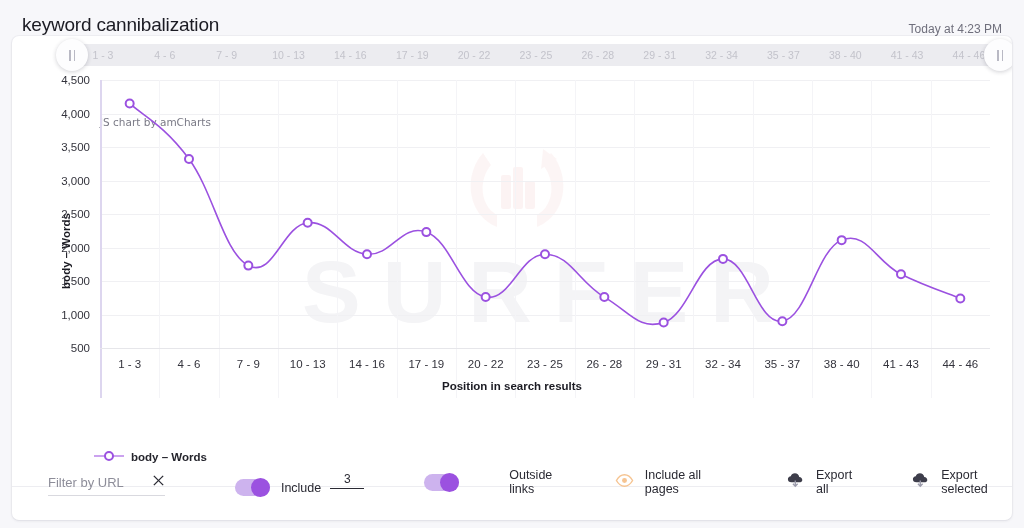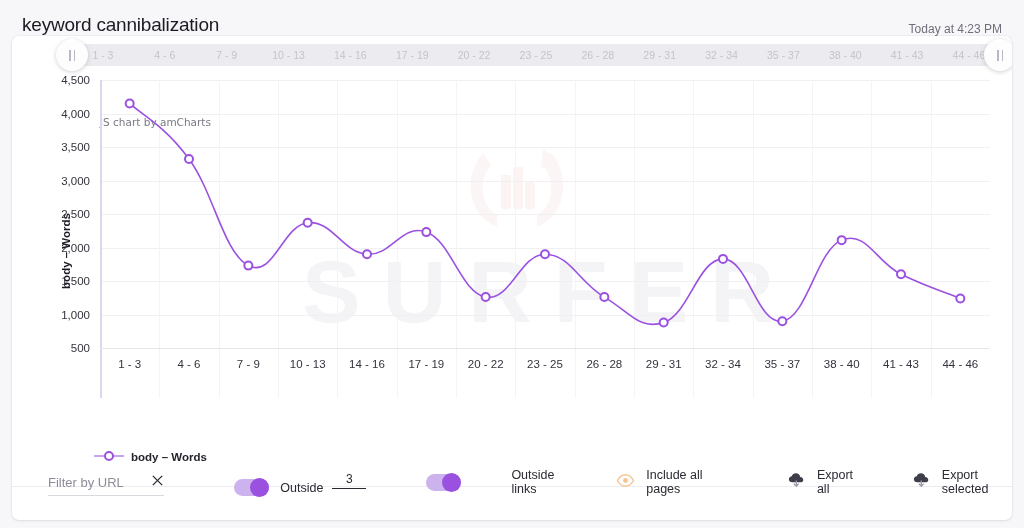--- a/index.html
+++ b/index.html
@@ -315,20 +315,21 @@
         <div class="xtick" style="left: 473.667px;">20 - 22</div>
         <div class="xtick" style="left: 533px;">23 - 25</div>
         <div class="xtick" style="left: 592.333px;">26 - 28</div>
         <div class="xtick" style="left: 651.667px;">29 - 31</div>
         <div class="xtick" style="left: 711px;">32 - 34</div>
         <div class="xtick" style="left: 770.333px;">35 - 37</div>
         <div class="xtick" style="left: 829.667px;">38 - 40</div>
         <div class="xtick" style="left: 889px;">41 - 43</div>
         <div class="xtick" style="left: 948.333px;">44 - 46</div>
       </div>
+    <div class="xlabel">Position in search results</div>
   </div>
 
   <div class="legend">
     <span class="legend-mark">
       <svg width="30" height="12" viewBox="0 0 30 12">
         <line x1="0" y1="6" x2="30" y2="6" stroke="#b57ae8" stroke-width="1.4"></line>
         <circle cx="15" cy="6" r="4" fill="#ffffff" stroke="#9b51e0" stroke-width="2"></circle>
       </svg>
     </span>
     <span class="legend-text">body – Words</span>
@@ -344,21 +345,21 @@
           <line x1="2" y1="2" x2="12" y2="12"></line>
             <line x1="12" y1="2" x2="2" y2="12"></line>
         </svg>
       </span>
     </div>
 
     <div class="tb-item gap-a">
       <span class="toggle">
           <span class="knob"></span>
         </span>
-      <span class="tb-label">Outside</span>
+      <span class="tb-label">Include</span>
       <span class="avg-val">3</span>
     </div>
 
     <div class="tb-item gap-b">
       <span class="toggle">
           <span class="knob"></span>
         </span>
       <span class="tb-label">Outside links</span>
     </div>
 

